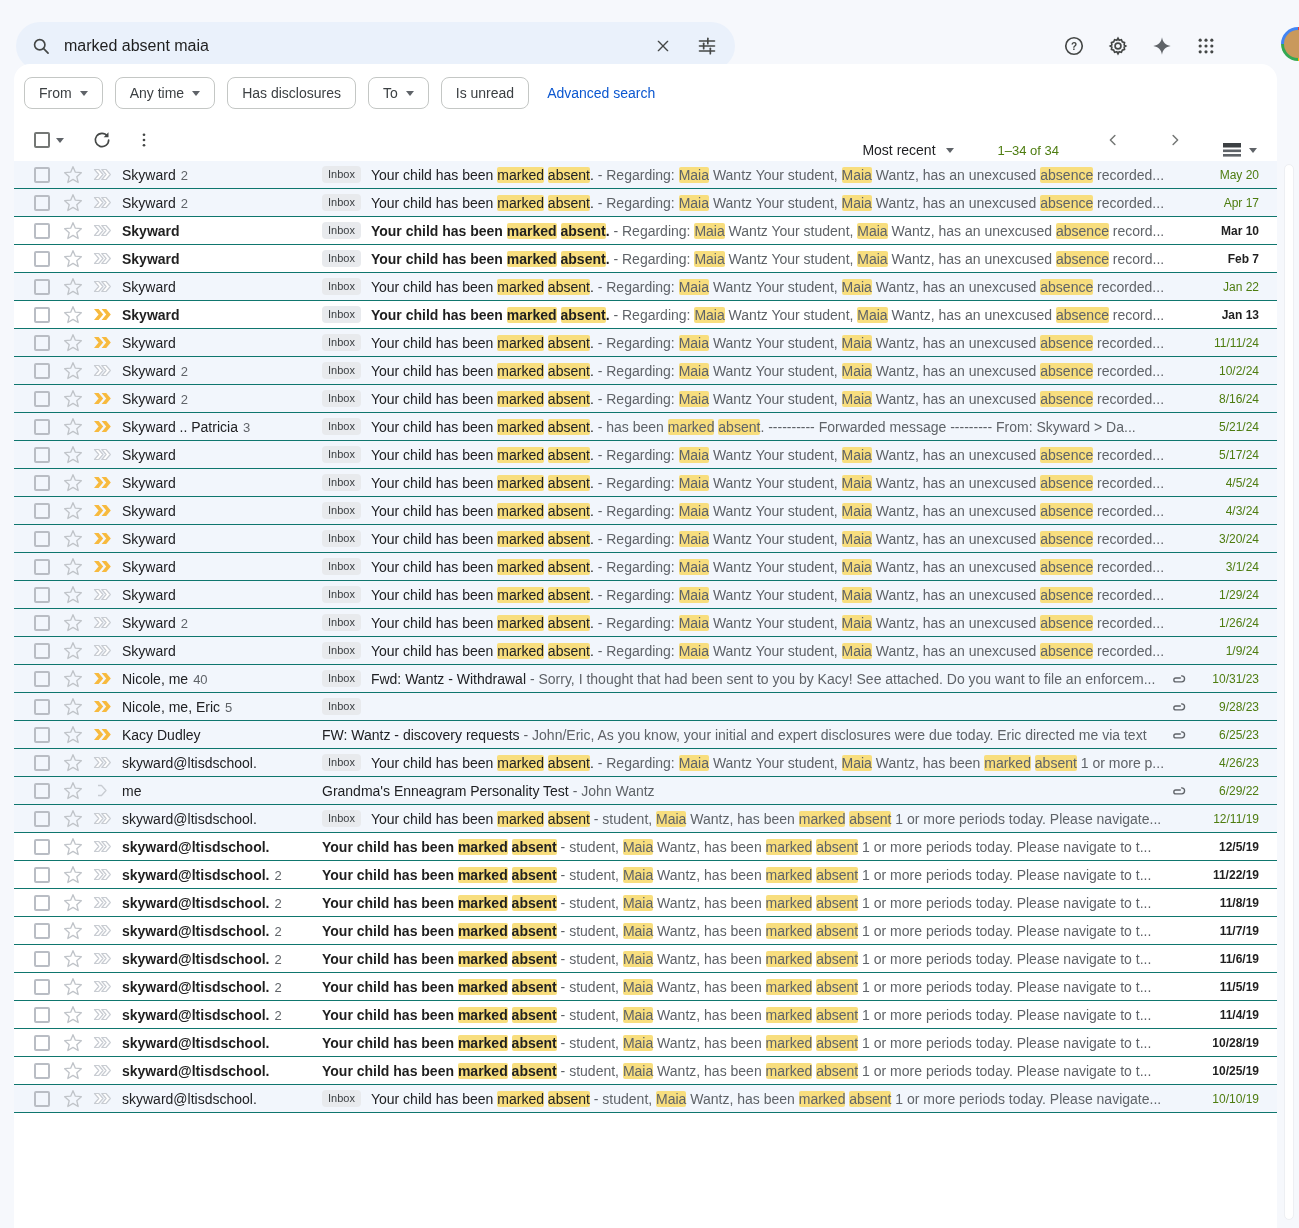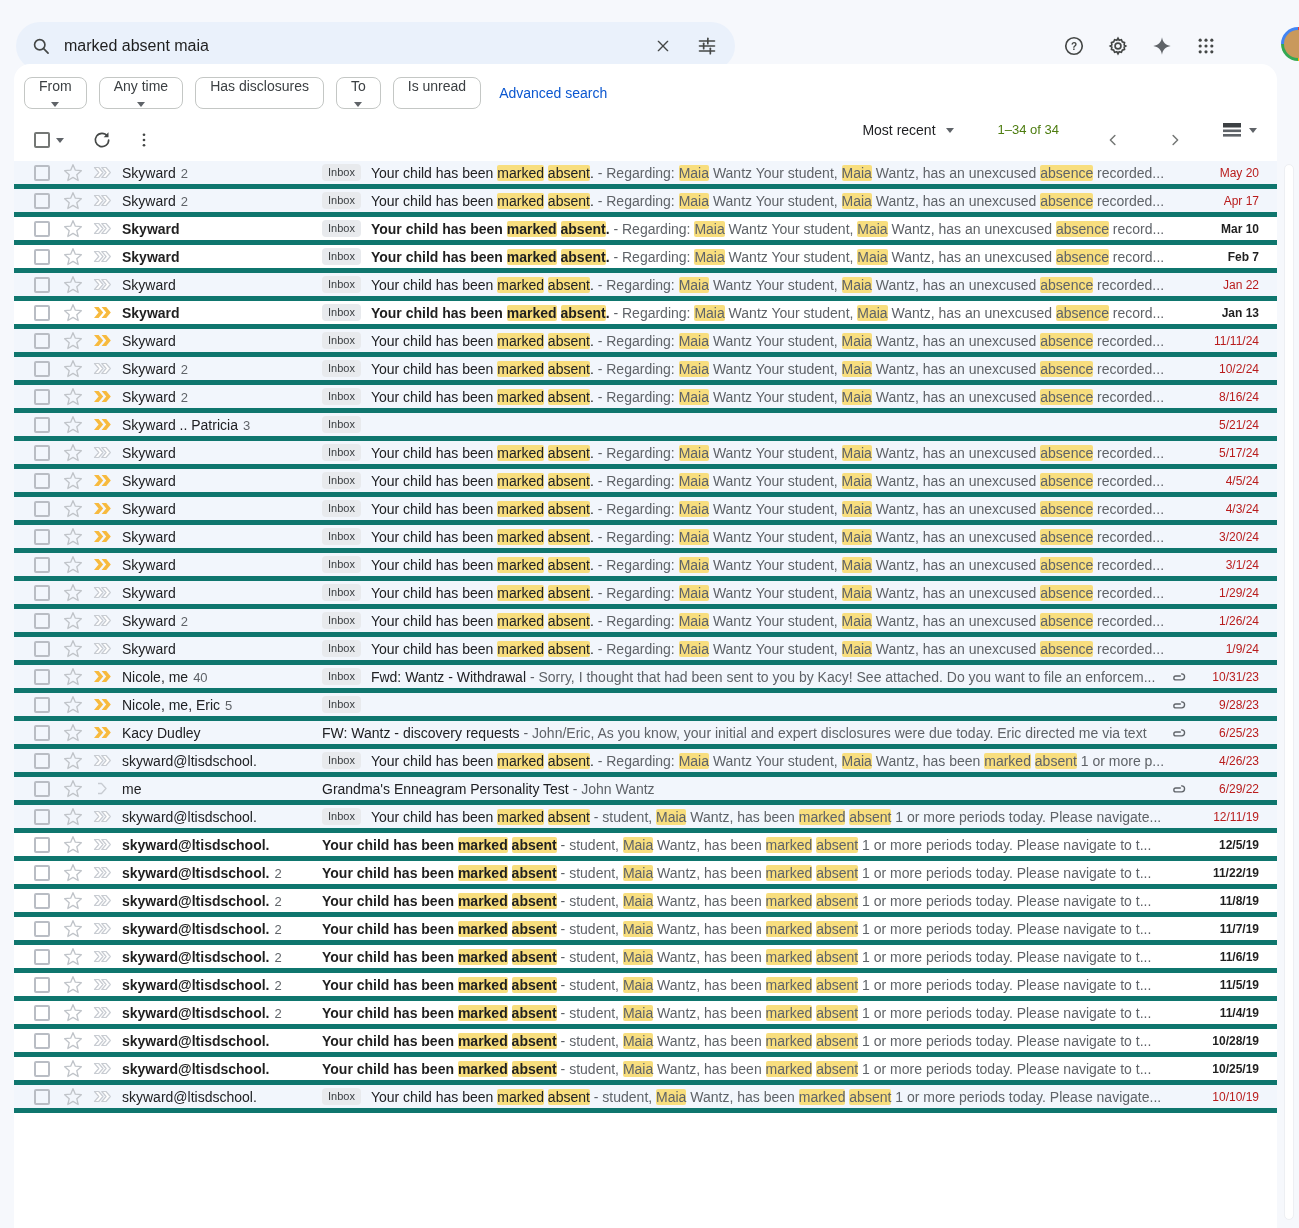--- a/index.html
+++ b/index.html
@@ -34,59 +34,59 @@
   .avatar-inner { width:28px; height:28px; border-radius:50%; background:#C9995C; }
   
   .card {
     position:absolute; left:14px; top:64px; width:1263px; bottom:0;
     background:#FFFFFF; border-radius:16px 16px 0 0;
   }
   
   .chips { position:absolute; left:10px; top:13px; display:flex; align-items:center; gap:12px; }
   .chip {
     height:32px; display:flex; align-items:center; gap:8px; padding:0 14px;
-    border:1px solid #C4C7C5; border-radius:8px; font-size:14px; color:#3C4043; cursor:pointer; background:#fff;flex-direction:column;
+    border:1px solid #C4C7C5; border-radius:8px; font-size:14px; color:#3C4043; cursor:pointer; background:#fff;
   }
   .caret { width:0; height:0; border-left:4px solid transparent; border-right:4px solid transparent; border-top:5px solid #5F6368; }
   .adv-link { color:#0B57D0; font-size:14px; margin-left:6px; cursor:pointer; }
   
   .toolbar { position:absolute; left:0; right:0; top:56px; height:40px; display:flex; align-items:center; }
   .tb-left { display:flex; align-items:center; padding-left:20px; gap:6px; }
   .tb-cb { width:16px; height:16px; border:2px solid #747775; border-radius:2px; cursor:pointer; }
   .tb-btn { width:36px; height:36px; display:flex; align-items:center; justify-content:center; border-radius:50%; cursor:pointer; }
-  .tb-right { margin-left:auto; display:flex; align-items:flex-start; padding-right:16px; gap:26px; }
+  .tb-right { margin-left:auto; display:flex; align-items:flex-end; padding-right:16px; gap:26px; }
   .sort { display:flex; align-items:center; gap:10px; font-size:14px; color:#202124; cursor:pointer; padding:0 8px; }
   .range { font-size:13px; color:#4d7c0f; margin:0 10px; }
   .nav-btn { width:36px; height:36px; display:flex; align-items:center; justify-content:center; border-radius:50%; cursor:pointer; }
   .density { display:flex; align-items:center; gap:8px; cursor:pointer; padding:0 4px; }
   
   .list { position:absolute; left:0; right:0; top:97px; }
   .row {
     height:28px; display:flex; align-items:center; padding-left:20px;
-    border-bottom:5px solid #0f766e; font-size:14px; cursor:pointer; background:#FFFFFF;
+    border-bottom:1px solid #0f766e; font-size:14px; cursor:pointer; background:#FFFFFF;
   }
   .row.read { background:#F2F6FC; }
   .row .cb { flex:0 0 16px; width:16px; height:16px; border:2px solid #B9BDC4; border-radius:2px; margin-right:13px; }
   .row .star { flex:0 0 20px; display:flex; margin-right:10px; }
   .row .imp { flex:0 0 19px; display:flex; margin-right:10px; }
   .sender { flex:0 0 200px; overflow:hidden; white-space:nowrap; color:#202124; }
   .row.unread .sname { font-weight:700; color:#1F1F1F; }
   .scount { color:#5F6368; font-size:13px; margin-left:5px; }
   .subjline { flex:1 1 auto; overflow:hidden; white-space:nowrap; display:flex; align-items:center; min-width:0; }
   .badge {
     flex:0 0 auto; background:#E8EAED; color:#3C4043; font-size:11px; line-height:17px;
     padding:0 6px; border-radius:4px; margin-right:10px;
   }
   .subjtext { overflow:hidden; white-space:nowrap; min-width:0; }
   .subj { color:#202124; }
   .row.unread .subj { font-weight:700; color:#1F1F1F; }
   .sep,.snip { color:#5F6368; }
   .hl { background:#F8DE7E; border-radius:2px; }
   .clipicon { flex:0 0 22px; display:flex; margin-left:8px; }
-  .date { flex:0 0 88px; text-align:right; font-size:12px; color:#b91c1c; padding-right:18px; white-space:nowrap; }
+  .date { flex:0 0 88px; text-align:right; font-size:12px; color:#4d7c0f; padding-right:18px; white-space:nowrap; }
   .row.unread .date { font-weight:700; color:#1F1F1F; }
   
   .scroll-track { position:absolute; right:0; top:64px; width:22px; bottom:0; background:#F6F8FC; }
   .scroll-thumb { position:absolute; right:5px; top:100px; width:10px; bottom:8px; background:#FFFFFF; border:1px solid #EDEFF3; border-radius:6px; }
   svg { display:block; }
 </style>
 </head>
 <body>
 
 <div class="header">
@@ -465,20 +465,21 @@
             <g fill="#F7BA3E">
               <path d="M1 1 h4.6 l4.6 5.5 -4.6 5.5 H1 l4.6 -5.5 z"></path>
               <path d="M8.6 1 h4.6 l4.6 5.5 -4.6 5.5 H8.6 l4.6 -5.5 z"></path>
             </g>
           </svg>
 
     </span>
     <span class="sender"><span class="sname">Skyward .. Patricia</span><span class="scount">3</span></span>
     <span class="subjline">
       <span class="badge">Inbox</span>
+      <span class="subjtext"><span class="subj">Your child has been <span class="hl">marked</span> <span class="hl">absent</span>.</span><span class="sep"> - </span><span class="snip">has been <span class="hl">marked</span> <span class="hl">absent</span>. ---------- Forwarded message --------- From: Skyward &gt; Da...</span></span>
     </span>
 
     <span class="date">5/21/24</span>
   </div>
 
   <div class="row read">
     <span class="cb"></span>
     <span class="star">
       <svg width="20" height="20" viewBox="0 0 24 24">
             <path d="M12 17.27 18.18 21 16.54 13.97 22 9.24 14.81 8.63 12 2 9.19 8.63 2 9.24 7.46 13.97 5.82 21z" fill="none" stroke="#C0C4C9" stroke-width="1.6" stroke-linejoin="round"></path>

